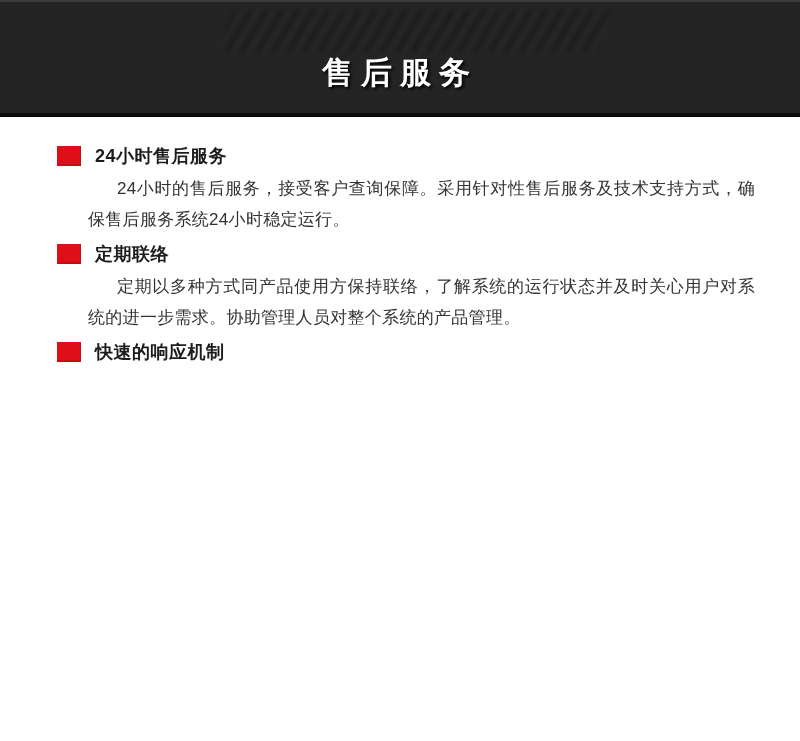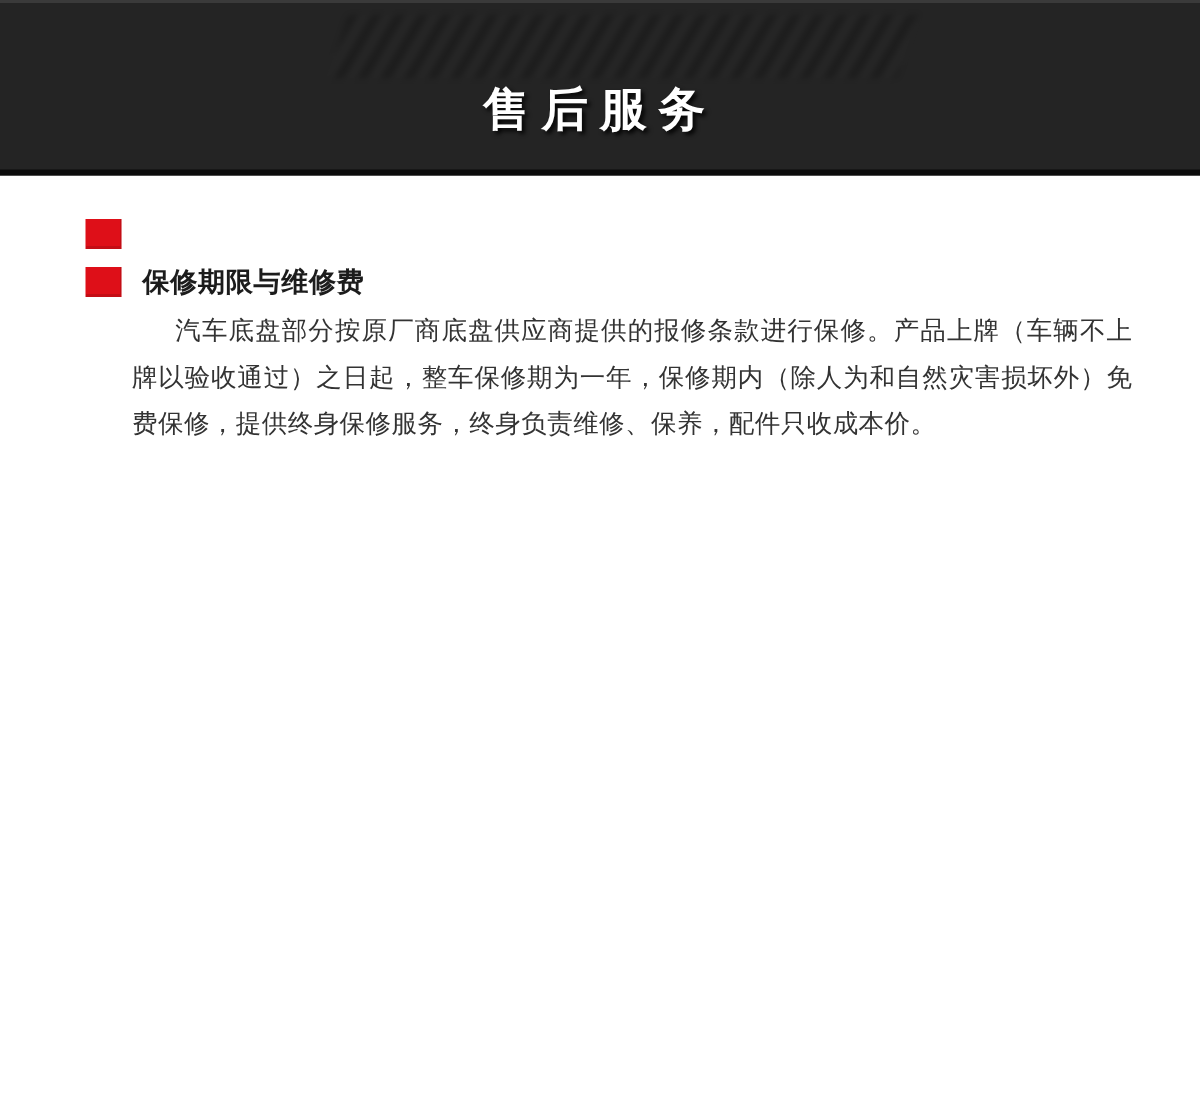--- a/index.html
+++ b/index.html
@@ -101,30 +101,38 @@
 
 <div class="page">
 
   <header class="banner">
     <div class="banner-watermark"></div>
     <h1 class="banner-title">售后服务</h1>
   </header>
 
   <main class="content">
 
-
-
     <section class="section">
       <div class="heading-row">
         <span class="bullet"></span>
+        <h2 class="heading">24小时售后服务</h2>
       </div>
+      <p class="para">24小时的售后服务，接受客户查询保障。采用针对性售后服务及技术支持方式，确保售后服务系统24小时稳定运行。</p>
     </section>
 
     <section class="section">
       <div class="heading-row">
         <span class="bullet"></span>
-        <h2 class="heading">保修期限与维修费</h2>
+        <h2 class="heading">定期联络</h2>
       </div>
-      <p class="para">汽车底盘部分按原厂商底盘供应商提供的报修条款进行保修。产品上牌（车辆不上牌以验收通过）之日起，整车保修期为一年，保修期内（除人为和自然灾害损坏外）免费保修，提供终身保修服务，终身负责维修、保养，配件只收成本价。</p>
+      <p class="para">定期以多种方式同产品使用方保持联络，了解系统的运行状态并及时关心用户对系统的进一步需求。协助管理人员对整个系统的产品管理。</p>
     </section>
+
+    <section class="section">
+      <div class="heading-row">
+        <span class="bullet"></span>
+        <h2 class="heading">快速的响应机制</h2>
+      </div>
+    </section>
+
 
   </main>
 </div>
 
 </body></html>

